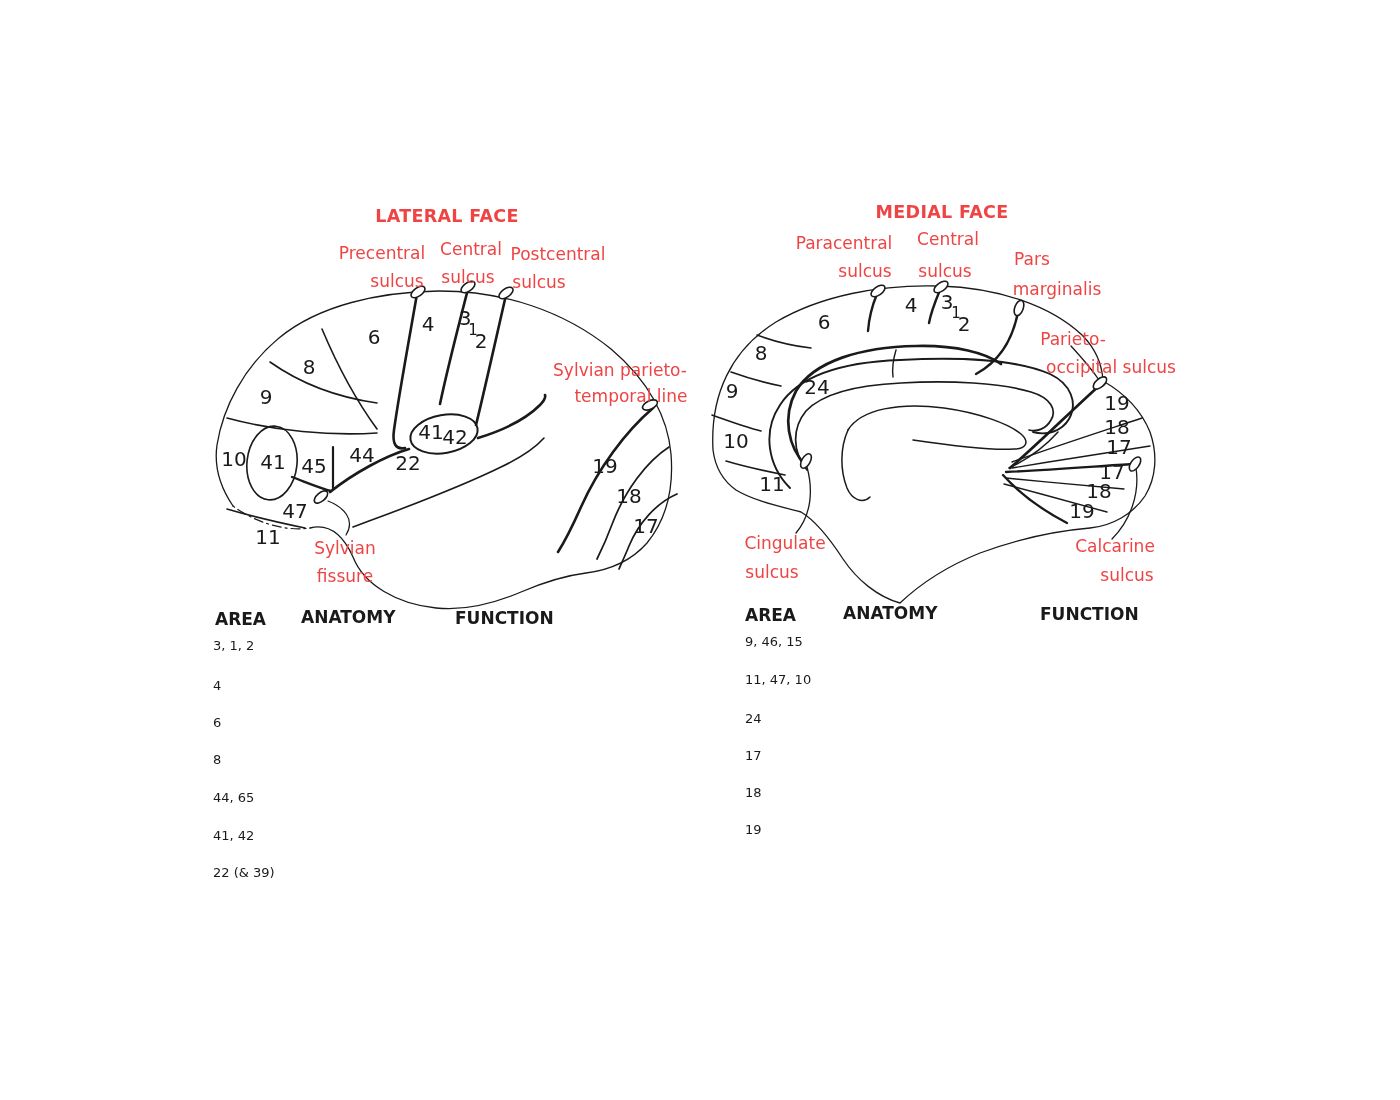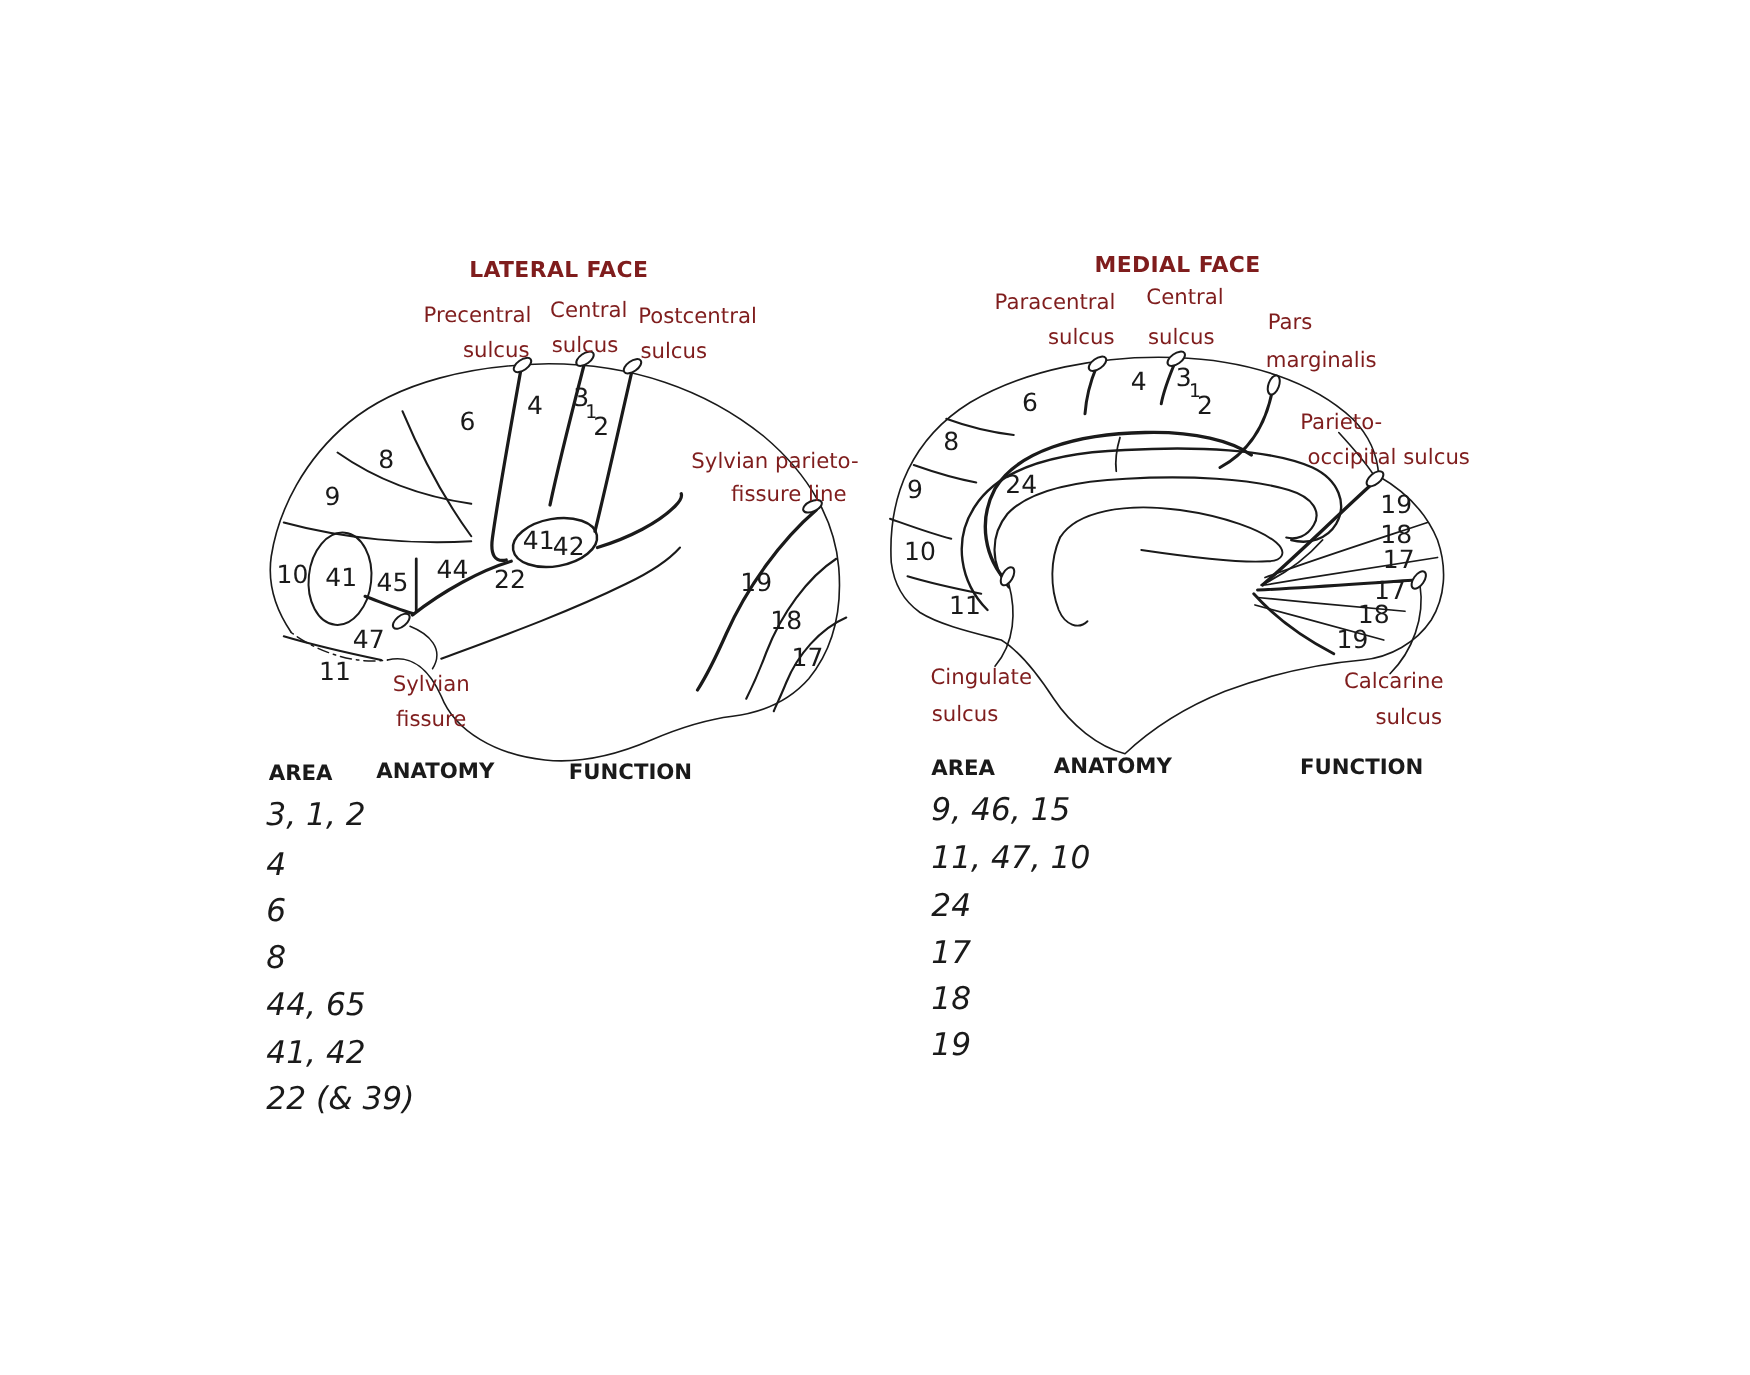--- a/index.html
+++ b/index.html
@@ -1,25 +1,25 @@
 <!DOCTYPE html>
 <html><head>
 <meta charset="utf-8">
 <style>
   html,body{margin:0;padding:0;background:#ffffff;}
   .page{position:relative;width:1400px;height:1100px;background:#ffffff;overflow:hidden;
         font-family:"DejaVu Sans","Liberation Sans",sans-serif;color:#1a1a1a;}
   svg.art{position:absolute;left:0;top:0;}
   .lbl{position:absolute;transform:translate(-50%,-50%);white-space:nowrap;
-       font-size:17px;line-height:1;color:#7f1d1d;}
+       font-size:17px;line-height:1;color:#ef4444;}
   .title{font-weight:bold;font-size:17.5px;letter-spacing:.3px;}
   .num{position:absolute;transform:translate(-50%,-50%);font-size:20px;line-height:1;white-space:nowrap;}
   .num-xs{font-size:15px;}
   .hdr{position:absolute;font-weight:bold;font-size:17px;line-height:1;white-space:nowrap;text-align:center;}
-  .cell{position:absolute;font-size:25px;line-height:1;white-space:nowrap;font-style:italic;}
+  .cell{position:absolute;font-size:13px;line-height:1;white-space:nowrap;}
 </style>
 </head>
 <body>
 
 <div class="page">
 
   <svg class="art" width="1400" height="1100" viewBox="0 0 1400 1100" fill="none" stroke="#1a1a1a" stroke-linecap="round" stroke-linejoin="round">
 
     <g>
       <path stroke-width="1.3" d="M 310 528 C 330 523 344 537 353 557 C 364 585 397 604 436 608 C 464 611 493 604 521 592
@@ -109,21 +109,21 @@
 
   <div class="lbl title" style="left:447px;top:217px">LATERAL FACE</div>
 
   <div class="lbl" style="left:382px;top:253px">Precentral</div>
   <div class="lbl" style="left:397px;top:281px">sulcus</div>
   <div class="lbl" style="left:471px;top:249px">Central</div>
   <div class="lbl" style="left:468px;top:277px">sulcus</div>
   <div class="lbl" style="left:558px;top:254px">Postcentral</div>
   <div class="lbl" style="left:539px;top:282px">sulcus</div>
   <div class="lbl" style="left:620px;top:370px">Sylvian parieto-</div>
-  <div class="lbl" style="left:631px;top:396px">fissure line</div>
+  <div class="lbl" style="left:631px;top:396px">temporal line</div>
   <div class="lbl" style="left:345px;top:548px">Sylvian</div>
   <div class="lbl" style="left:345px;top:576px">fissure</div>
 
   <span class="num" style="left:374px;top:337px">6</span>
   <span class="num" style="left:428px;top:324px">4</span>
   <span class="num" style="left:465px;top:318px">3</span>
   <span class="num num-xs" style="left:473px;top:330px">1</span>
   <span class="num" style="left:481px;top:341px">2</span>
   <span class="num" style="left:309px;top:367px">8</span>
   <span class="num" style="left:266px;top:397px">9</span>

